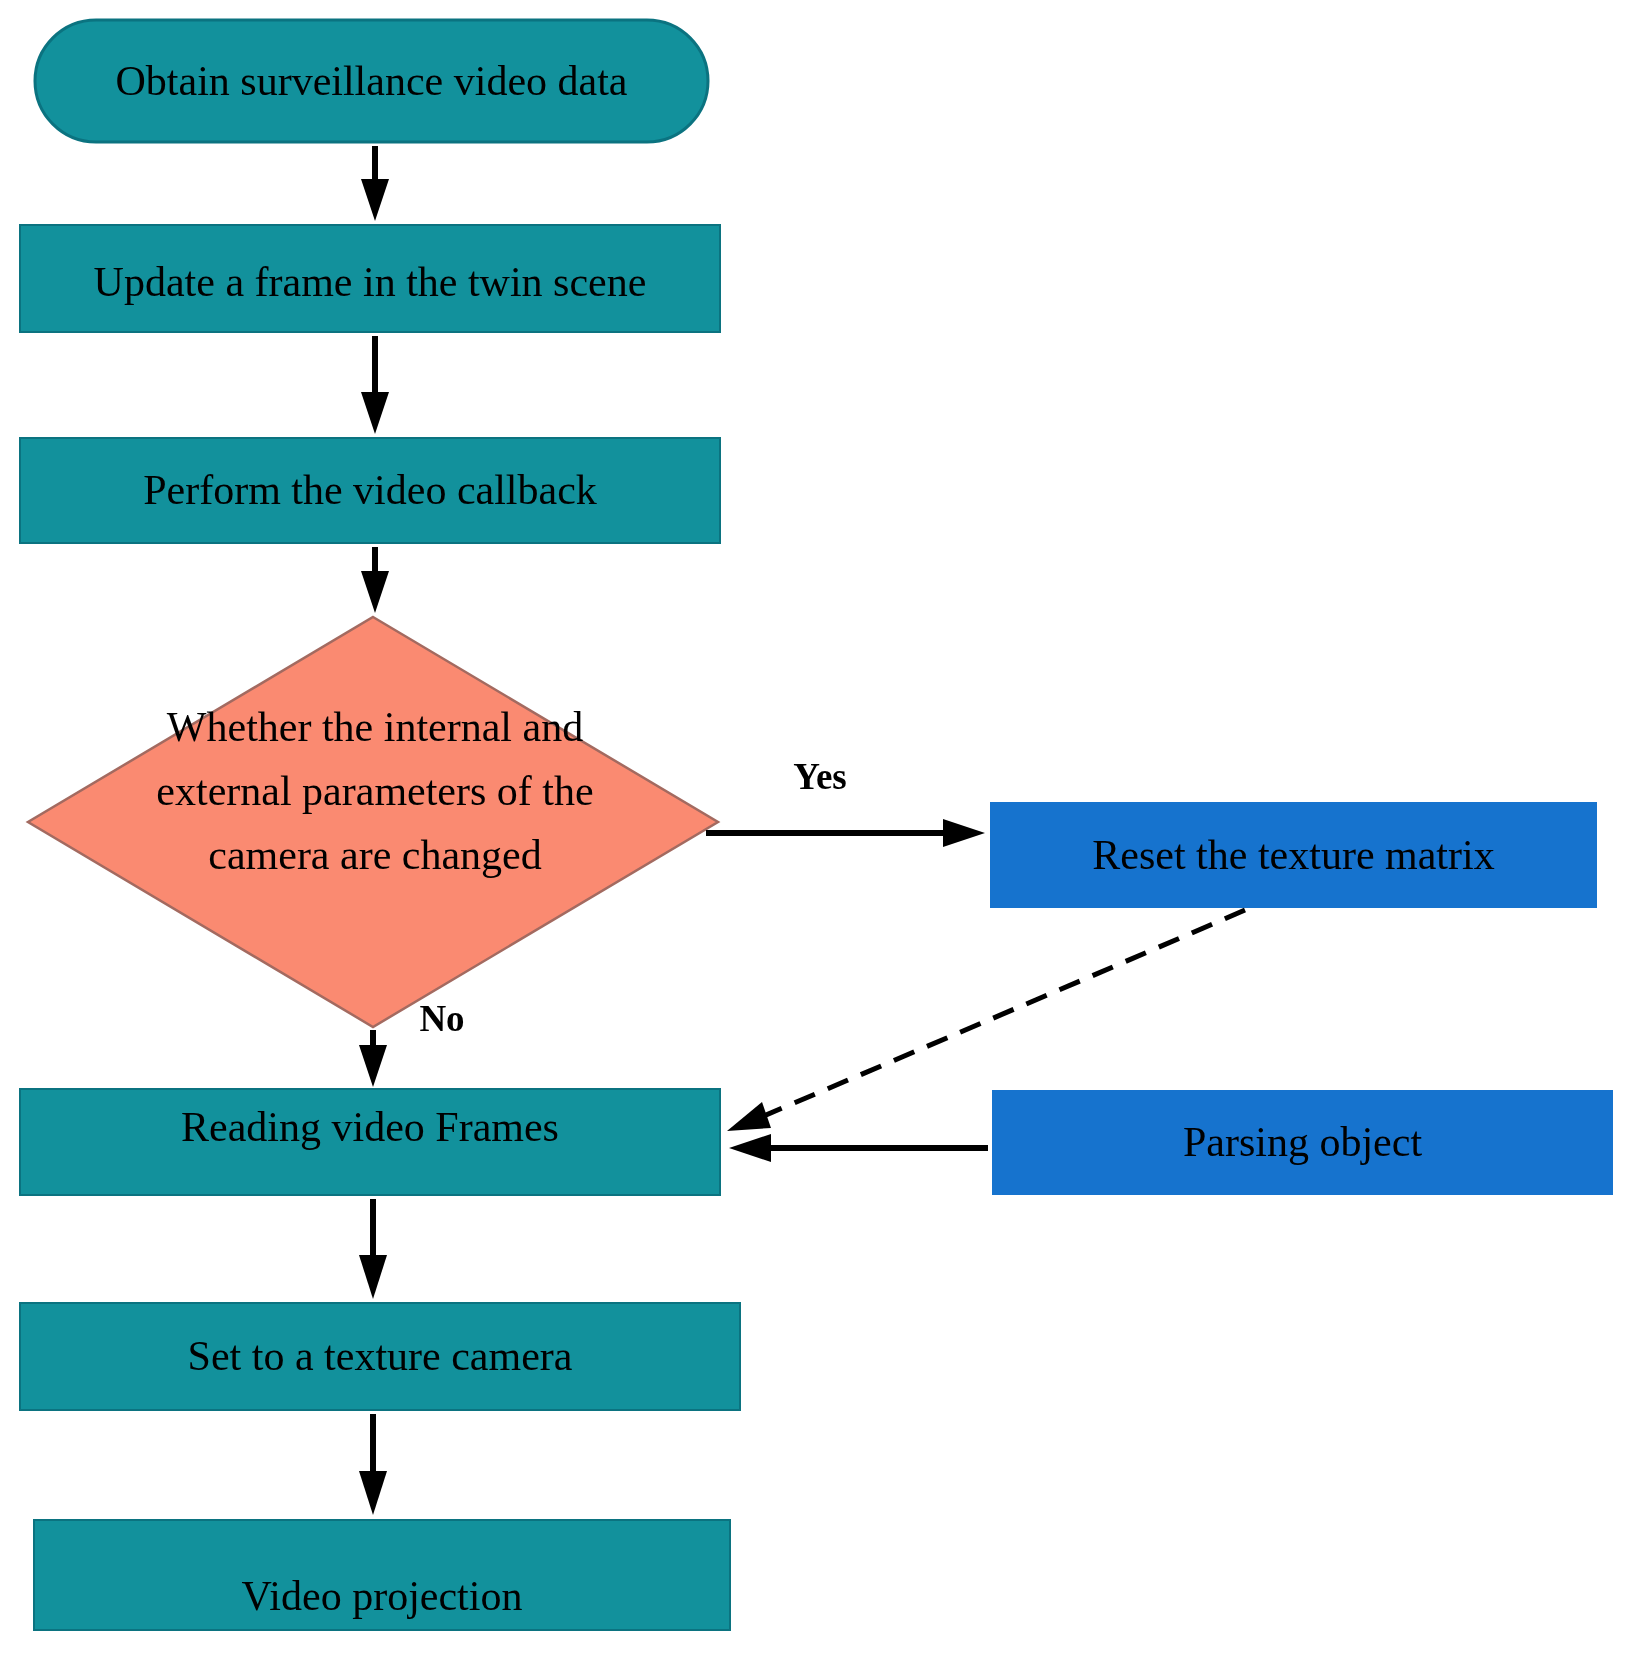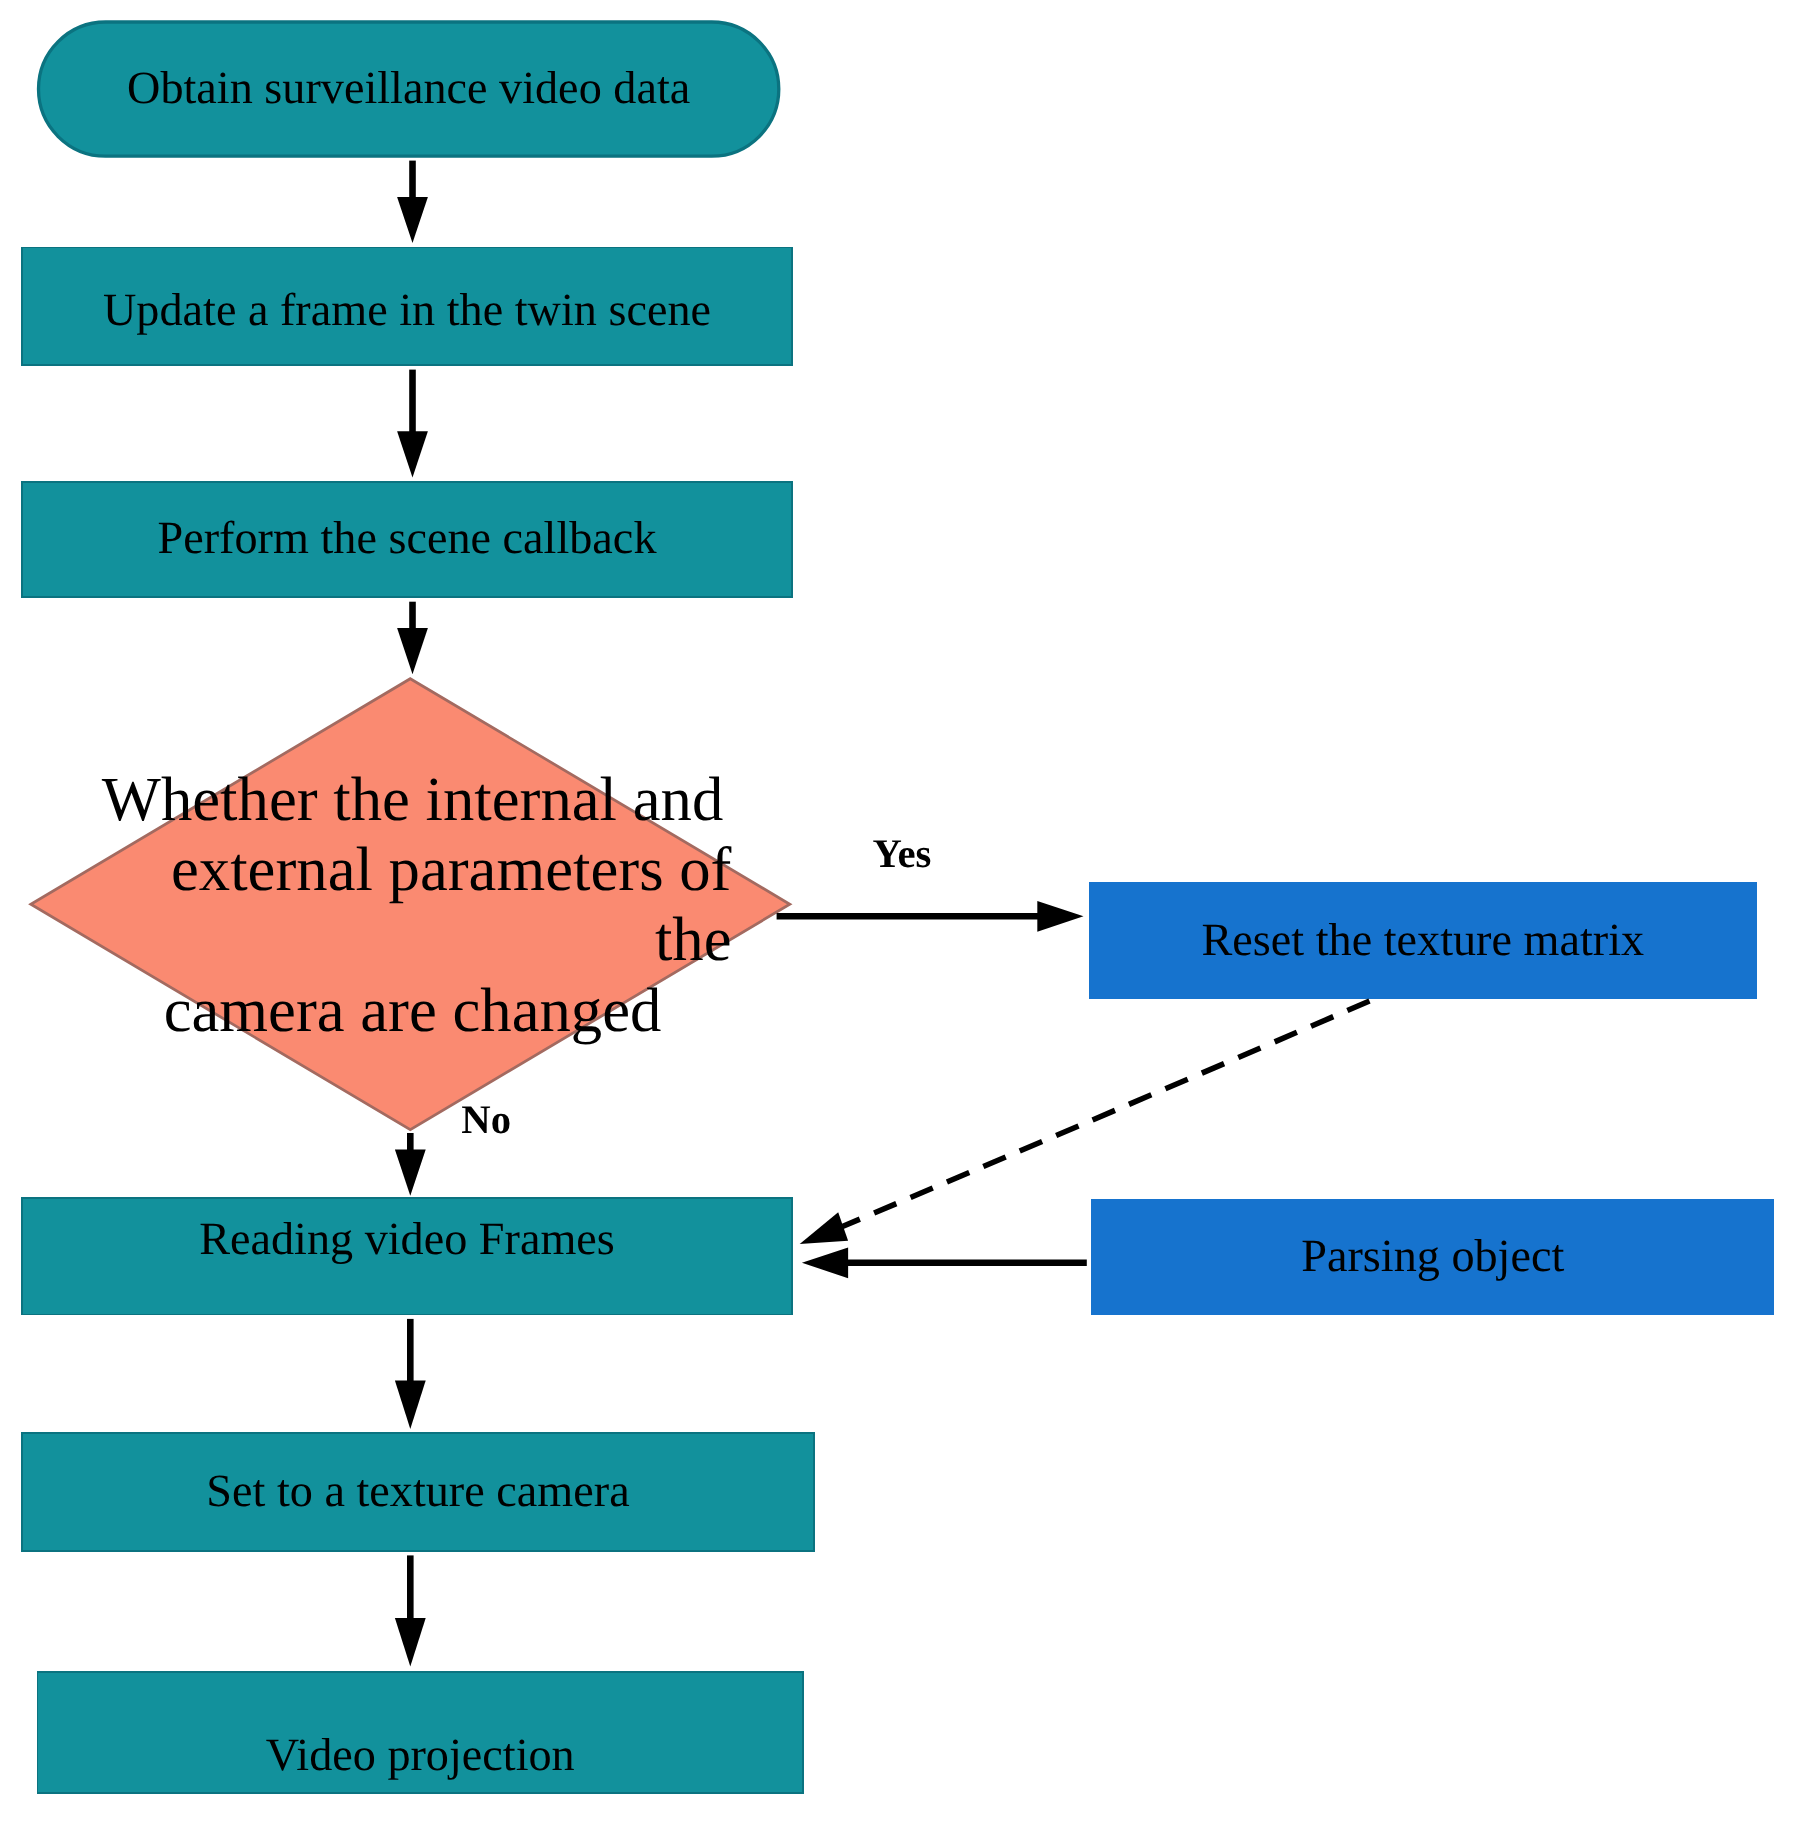--- a/index.html
+++ b/index.html
@@ -27,21 +27,21 @@
   .edge-label{
     position:absolute;
     z-index:2;
     font-size:37px;
     font-weight:bold;
     display:flex;
     align-items:center;
     justify-content:center;
     font-family:Liberation Serif, serif;
   }
-  .decision-text{line-height:64px;font-size:57px;text-align:right;}
+  .decision-text{line-height:64px;font-size:42px;}
   .shape{shape-rendering:crispEdges;}
 </style>
 </head>
 <body>
 
 <div class="canvas">
 
   <svg class="overlay" width="1631" height="1660" viewBox="0 0 1631 1660">
 
     <rect x="35" y="20" width="673" height="122" rx="61" ry="61" style="fill:var(--teal);stroke:var(--teal-border);stroke-width:3"></rect>
@@ -85,21 +85,21 @@
 
       <path d="M 1245 910 Q 1060 990 740 1126" fill="none" stroke-width="5" stroke-dasharray="22 14"></path>
       <polygon points="727,1131 762,1102 771,1128" stroke="none"></polygon>
     </g>
   </svg>
 
   <div class="label" style="left:35px;top:20px;width:673px;height:122px;">Obtain surveillance video data</div>
 
   <div class="label" style="left:20px;top:225px;width:700px;height:115px;">Update a frame in the twin scene</div>
 
-  <div class="label" style="left:20px;top:438px;width:700px;height:105px;">Perform the scene callback</div>
+  <div class="label" style="left:20px;top:438px;width:700px;height:105px;">Perform the video callback</div>
 
   <div class="label decision-text" style="left:85px;top:695px;width:580px;height:250px;flex-direction:column;justify-content:flex-start;">
     <div>Whether the internal and</div>
     <div>external parameters of the</div>
     <div>camera are changed</div>
   </div>
 
   <div class="label" style="left:990px;top:802px;width:607px;height:106px;">Reset the texture matrix</div>
 
   <div class="label" style="left:20px;top:1089px;width:700px;height:76px;">Reading video Frames</div>

